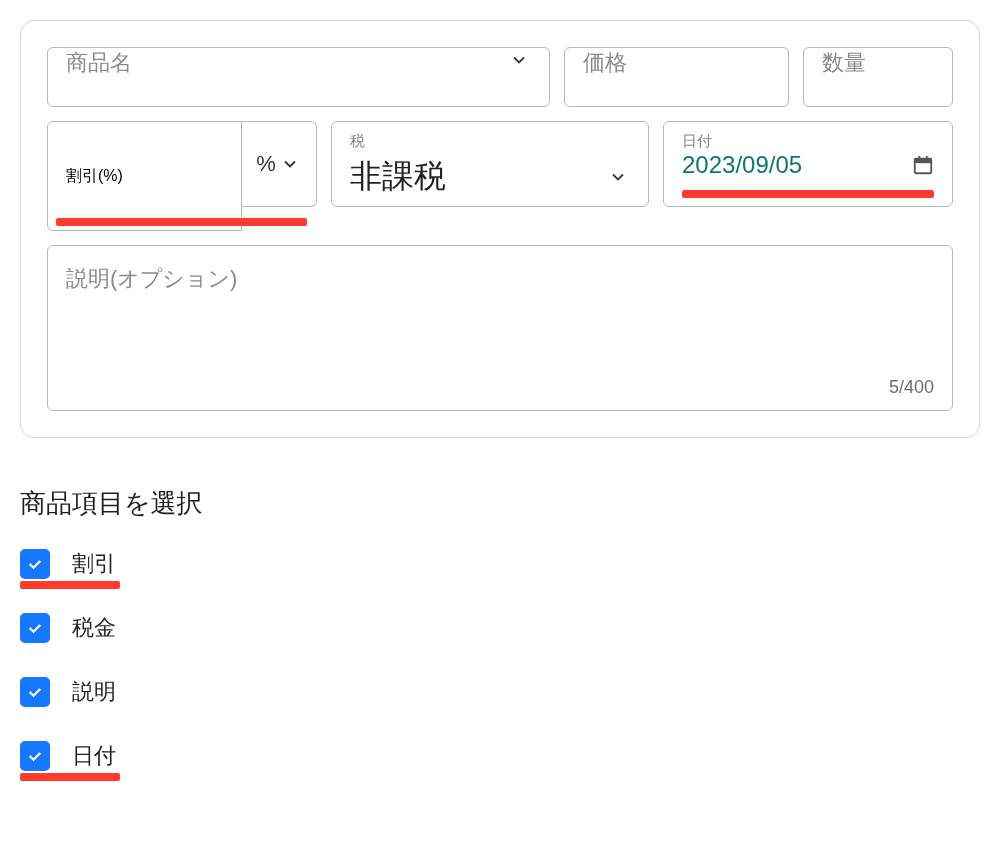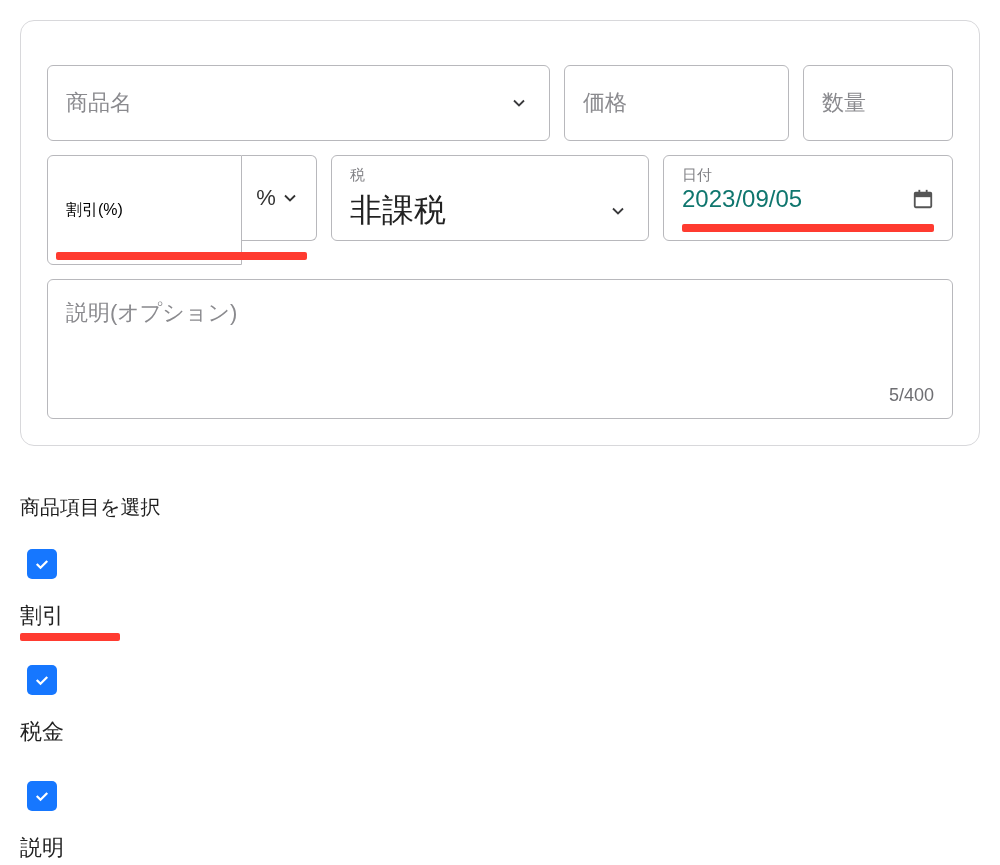--- a/index.html
+++ b/index.html
@@ -23,25 +23,23 @@
     .row2 {
       display: flex;
       gap: 14px;
       margin-bottom: 14px;
     }
     .field {
       border: 1px solid #b8b8bc;
       border-radius: 6px;
       background: #fff;
       display: flex;
-      align-items: center;
       padding: 0 18px;
-      height: 76px;
-      position: relative;
-      margin-top: 18px;
+      height: 60px;
+      position: relative;
     }
     .field .placeholder {
       color: #8a8a8e;
       font-size: 22px;
       flex: 1;
     }
     .chev {
       width: 24px;
       height: 24px;
       display: inline-flex;
@@ -123,46 +121,45 @@
       align-items: center;
       justify-content: space-between;
     }
     .date-val { font-size: 24px; color: #0f766e; font-weight: 500; }
     .cal-icon { width: 22px; height: 22px; color: #555; }
     .date-red { left: 18px; right: 18px; bottom: 8px; height: 8px; }
 
     .desc-field {
       border: 1px solid #b8b8bc;
       border-radius: 6px;
-      height: 140px;
+      height: 166px;
       padding: 18px;
       position: relative;
     }
     .desc-field .placeholder { color: #8a8a8e; font-size: 22px; }
     .counter {
       position: absolute;
       right: 18px;
       bottom: 12px;
       color: #6e6e72;
       font-size: 18px;
     }
 
     .section-title {
-      font-size: 20px;
+      font-size: 26px;
       color: #1f1f1f;
       margin-bottom: 28px;
     }
     .check-row {
       display: flex;
       align-items: center;
       gap: 22px;
       margin-bottom: 34px;
       position: relative;
       width: fit-content;
-      flex-direction: column;
     }
     .checkbox {
       width: 30px;
       height: 30px;
       border-radius: 5px;
       background: #1677ff;
       display: flex;
       align-items: center;
       justify-content: center;
       color: #fff;

